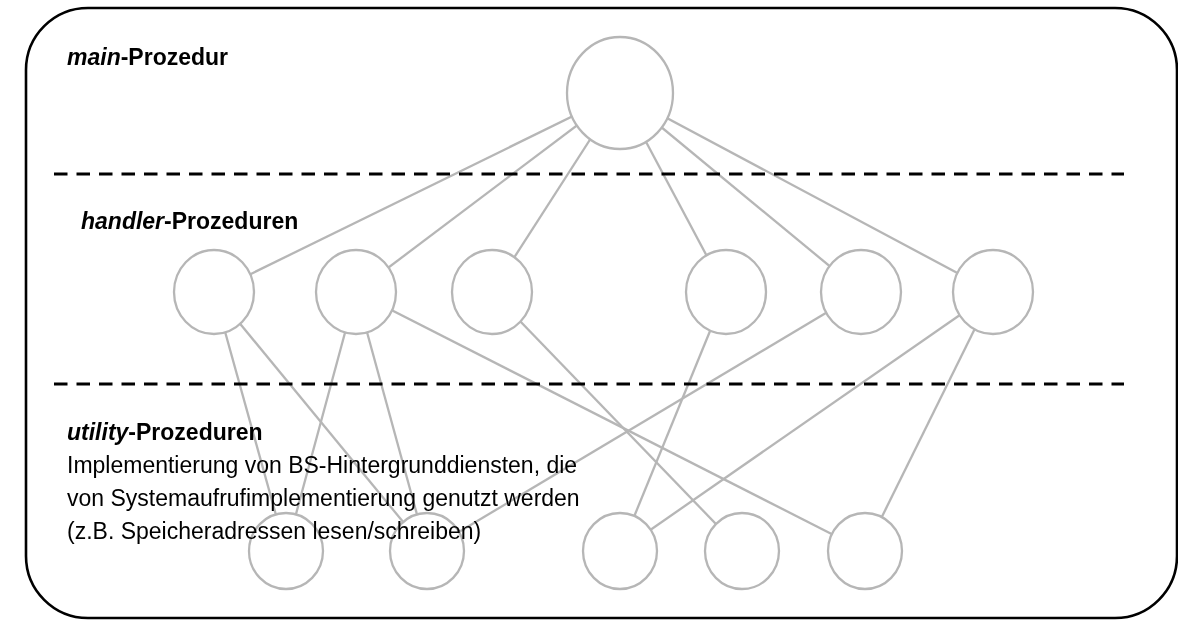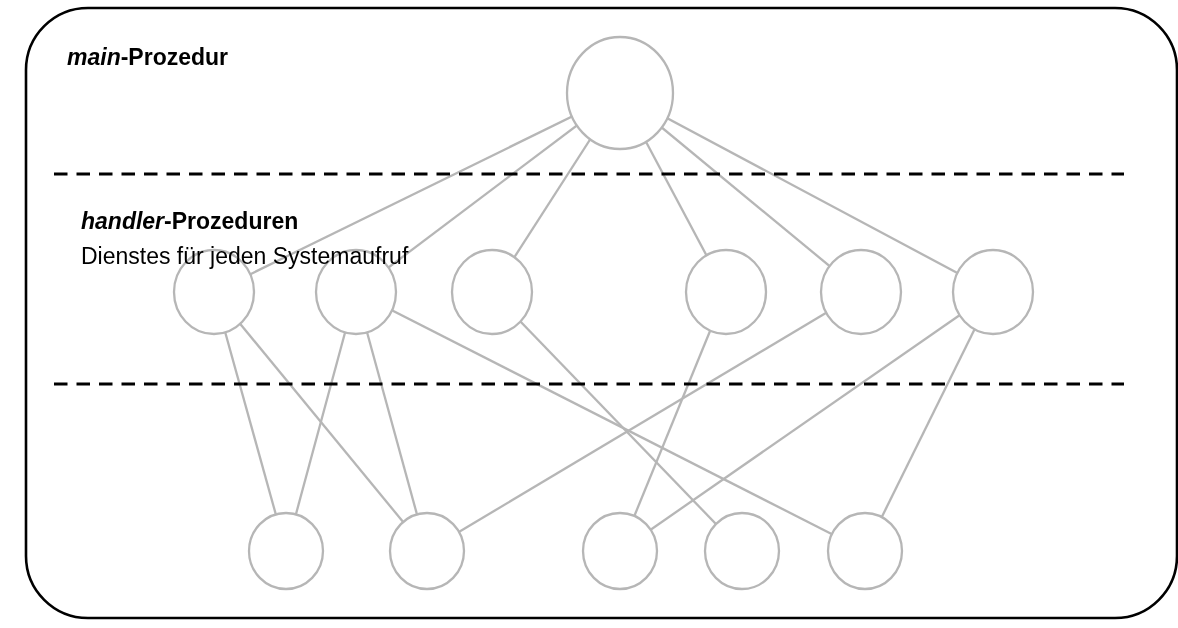--- a/index.html
+++ b/index.html
@@ -54,17 +54,22 @@
       <line x1="42" y1="384" x2="1112" y2="384" stroke="#000000" stroke-width="3" stroke-dasharray="13.5 9"></line>
       <rect x="14" y="8" width="1151" height="610" rx="62" ry="62" fill="none" stroke="#000000" stroke-width="2.6"></rect>
     </svg>
 
   <div class="section section-main">
     <div class="section-title"><span class="ti">main</span><span>-Prozedur</span></div>
   </div>
 
   <div class="section section-handler">
     <div class="section-title"><span class="ti">handler</span><span>-Prozeduren</span></div>
-    <div class="section-line">Dienstes für jeden Systemaufruf</div>
   </div>
 
+  <div class="section section-utility">
+    <div class="section-title"><span class="ti">utility</span><span>-Prozeduren</span></div>
+    <div class="section-line">Implementierung von BS-Hintergrunddiensten, die</div>
+    <div class="section-line">von Systemaufrufimplementierung genutzt werden</div>
+    <div class="section-line">(z.B. Speicheradressen lesen/schreiben)</div>
+  </div>
 
 </div>
 
 </body></html>

